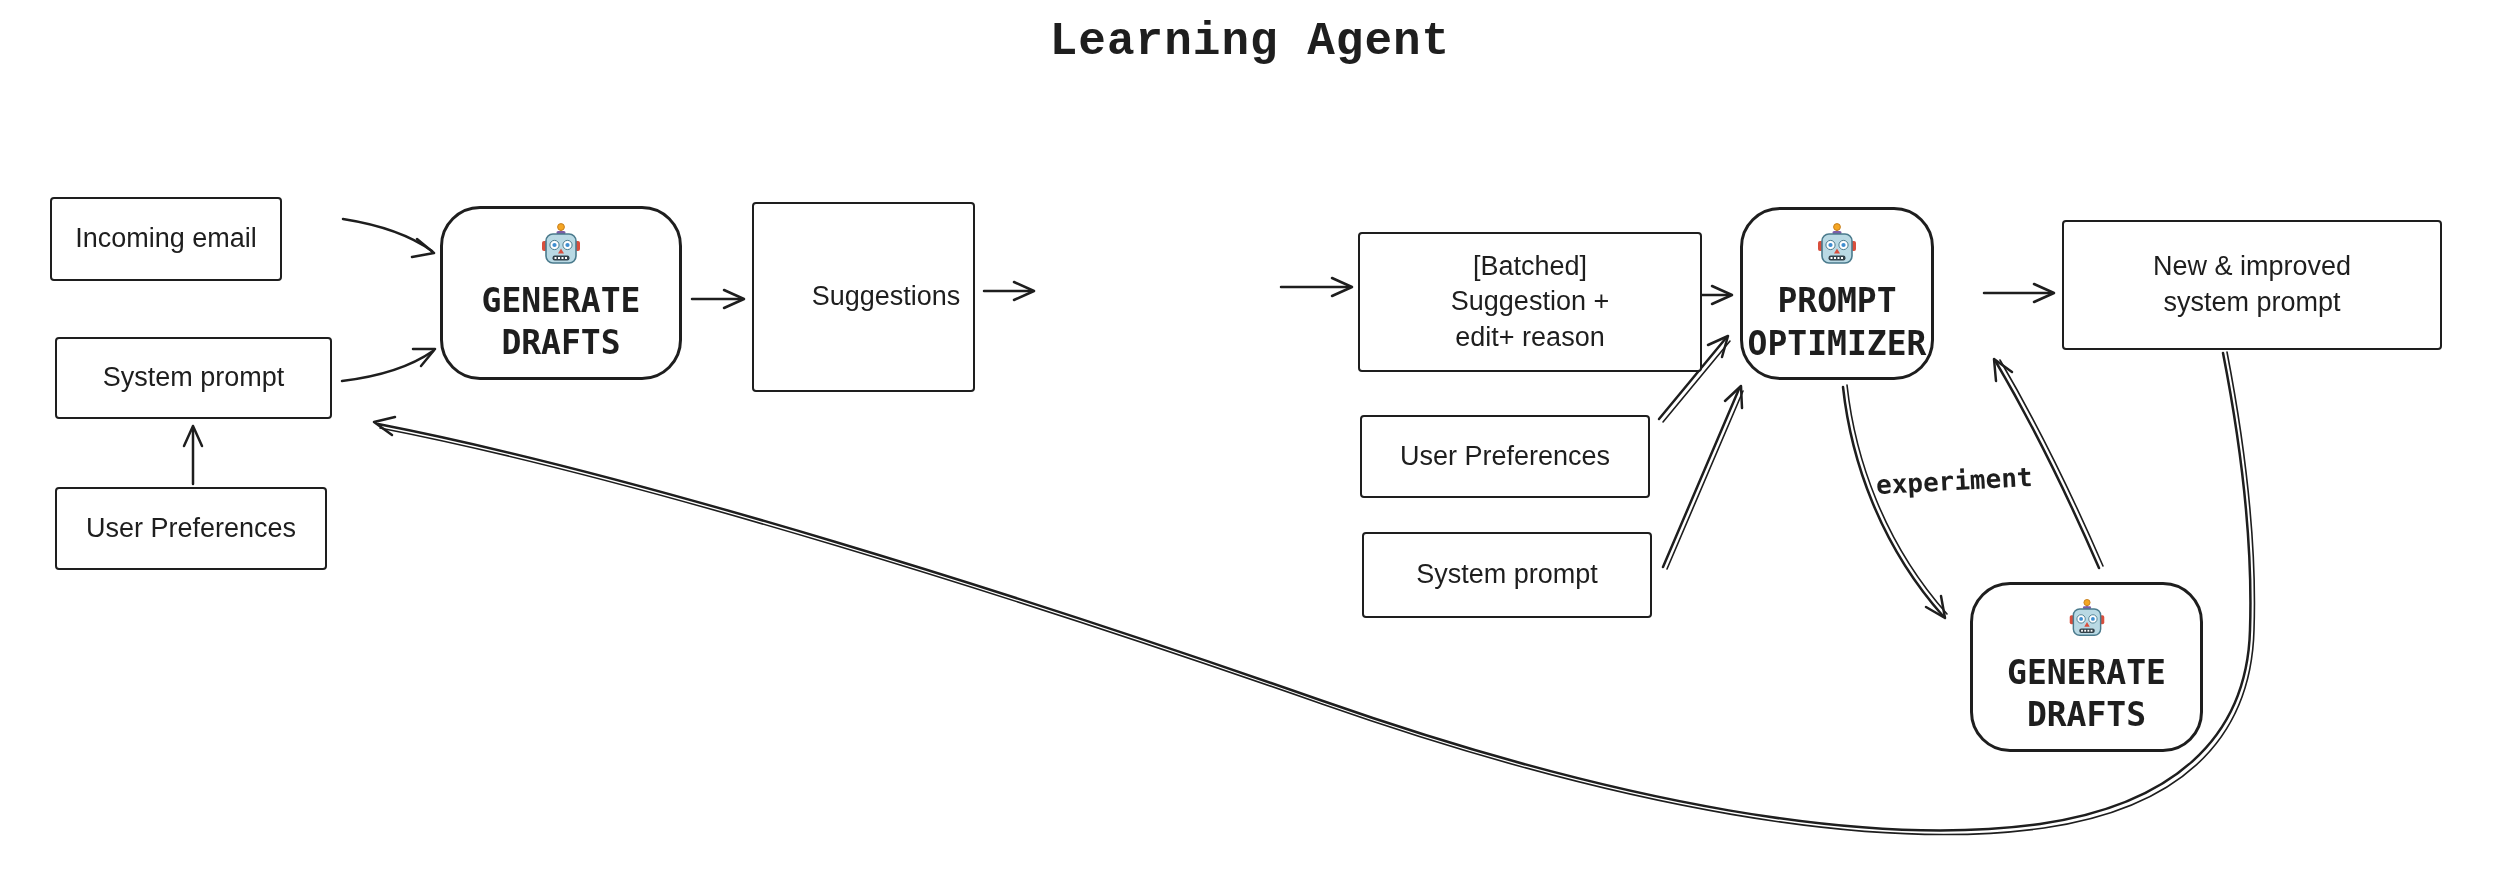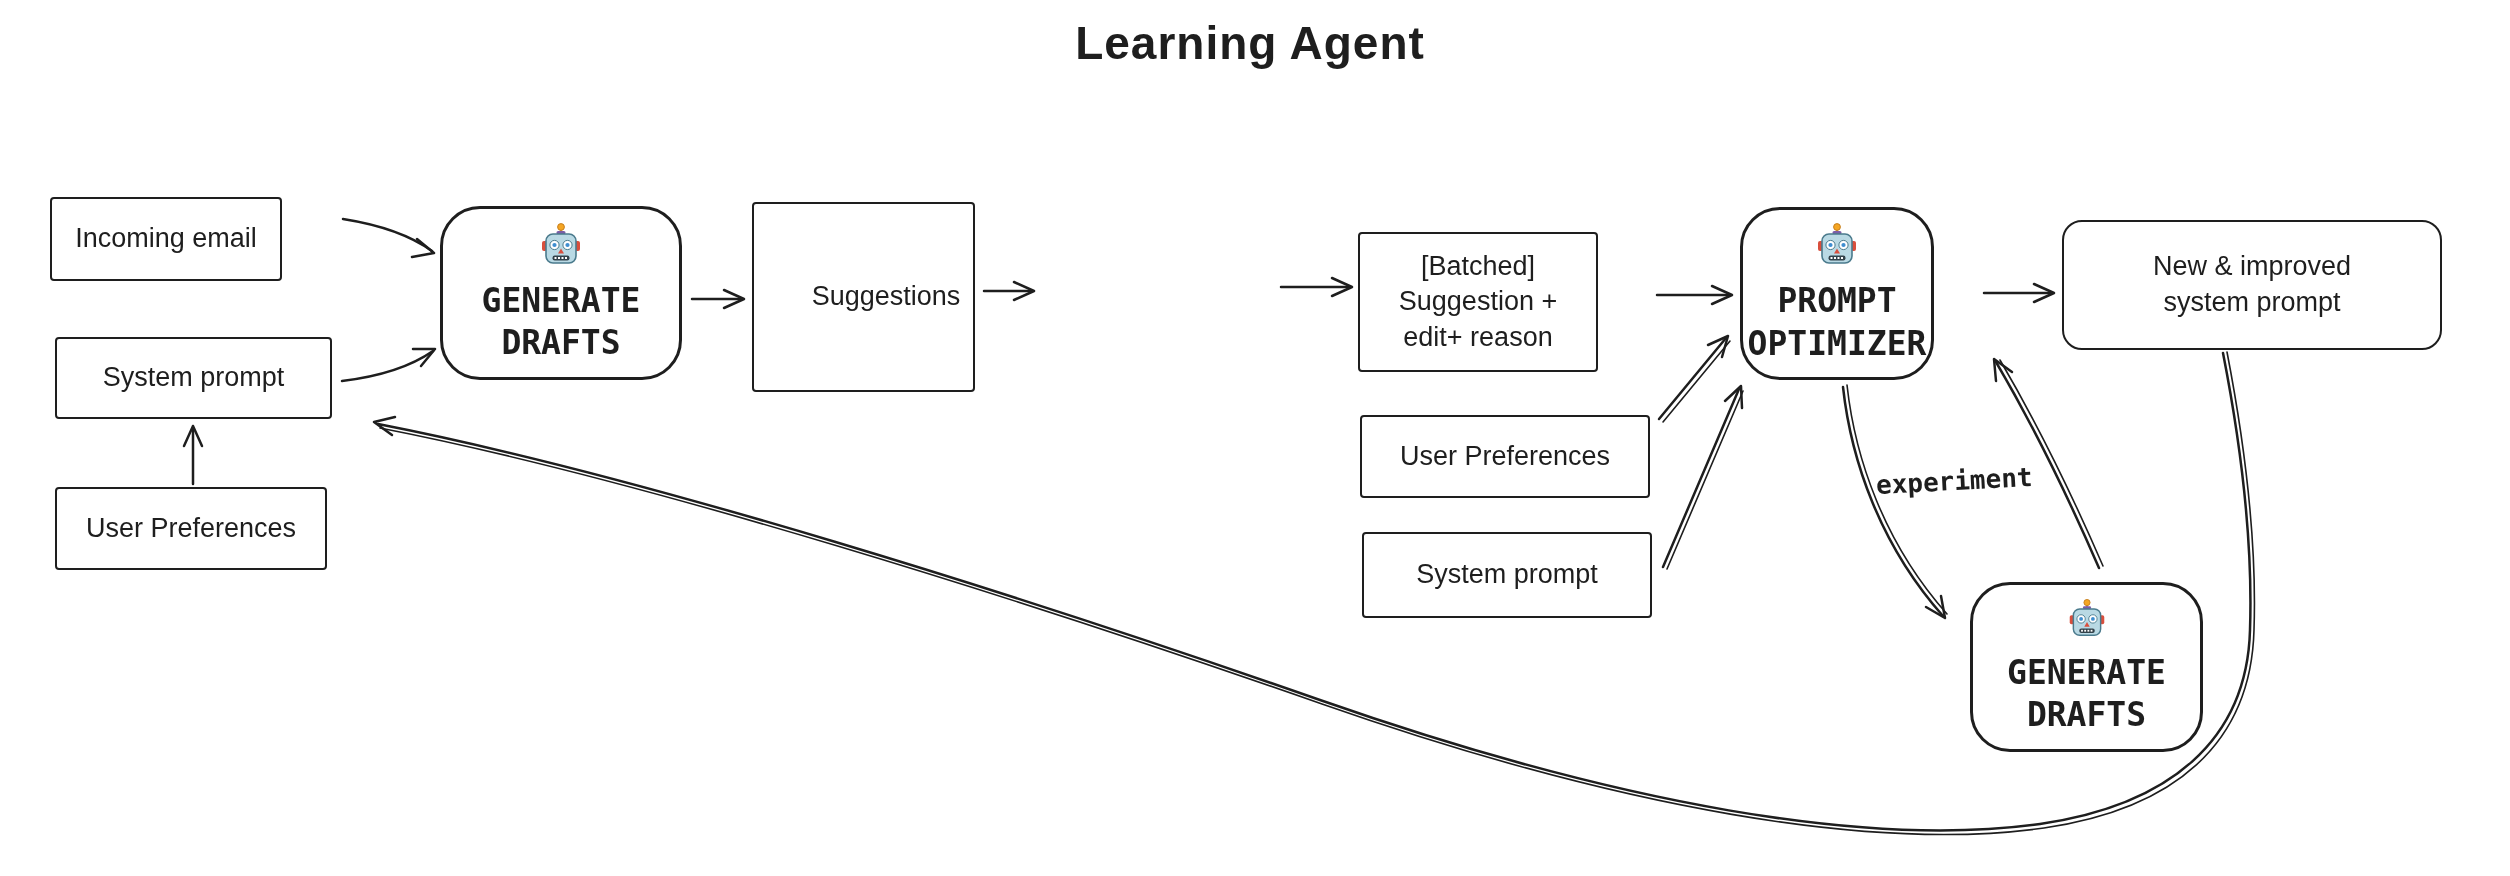--- a/index.html
+++ b/index.html
@@ -8,21 +8,21 @@
     width:2510px;height:876px;
     background:#ffffff;
     font-family:"Liberation Sans", sans-serif;
     color:#1e1e1e;
     overflow:hidden;
   }
   .title{
     position:absolute;
     left:900px;top:16px;width:700px;
     text-align:center;
-    font-family:Liberation Sans, sans-serif;
+    font-family:Liberation Mono, monospace;
     font-weight:bold;
     font-size:46px;
     letter-spacing:1px;
     color:#1e1e1e;
   }
   .node{
     position:absolute;
     box-sizing:border-box;
     border:2.5px solid #1e1e1e;
     border-radius:4px;
@@ -186,21 +186,21 @@
     </svg>
     <div class="lbl">GENERATE
 DRAFTS</div>
   </div>
 
   <div class="node" style="left:752px;top:202px;width:223px;height:190px;padding-left:45px;">
     <div class="lbl">Suggestions</div>
   </div>
 
 
-  <div class="node" style="left:1358px;top:232px;width:240px;height:140px;">
+  <div class="node" style="left:1358px;top:232px;width:344px;height:140px;">
     <div class="lbl">[Batched]
 Suggestion +
 edit+ reason</div>
   </div>
 
   <div class="node" style="left:1360px;top:415px;width:290px;height:83px;">
     <div class="lbl">User Preferences</div>
   </div>
   <div class="node" style="left:1362px;top:532px;width:290px;height:86px;">
     <div class="lbl">System prompt</div>
@@ -222,21 +222,21 @@
       <rect x="14.5" y="33.5" width="17" height="5" rx="2.2" fill="#33424a"></rect>
       <rect x="16.5" y="35" width="2" height="2" fill="#ffffff"></rect>
       <rect x="20" y="35" width="2" height="2" fill="#ffffff"></rect>
       <rect x="23.5" y="35" width="2" height="2" fill="#ffffff"></rect>
       <rect x="27" y="35" width="2" height="2" fill="#ffffff"></rect>
     </svg>
     <div class="lbl">PROMPT
 OPTIMIZER</div>
   </div>
 
-  <div class="node" style="left:2062px;top:220px;width:380px;height:130px;border-radius:20px;">
+  <div class="node" style="left:2062px;top:220px;width:380px;height:130px;">
     <div class="lbl">New &amp; improved
 system prompt</div>
   </div>
 
   <div class="node rounded comic" style="left:1970px;top:582px;width:233px;height:170px;">
     <svg class="icon" width="42" height="40" viewBox="0 0 46 44">
       <line x1="23" y1="5" x2="23" y2="10" stroke="#8a8f98" stroke-width="2"></line>
       <circle cx="23" cy="5" r="3.4" fill="#f5a623" stroke="#c77f1e"></circle>
       <rect x="18.5" y="9" width="9" height="3.4" rx="1.6" fill="#7b5ea7"></rect>
       <rect x="4" y="19" width="5" height="10" rx="2" fill="#d94f3d"></rect>

